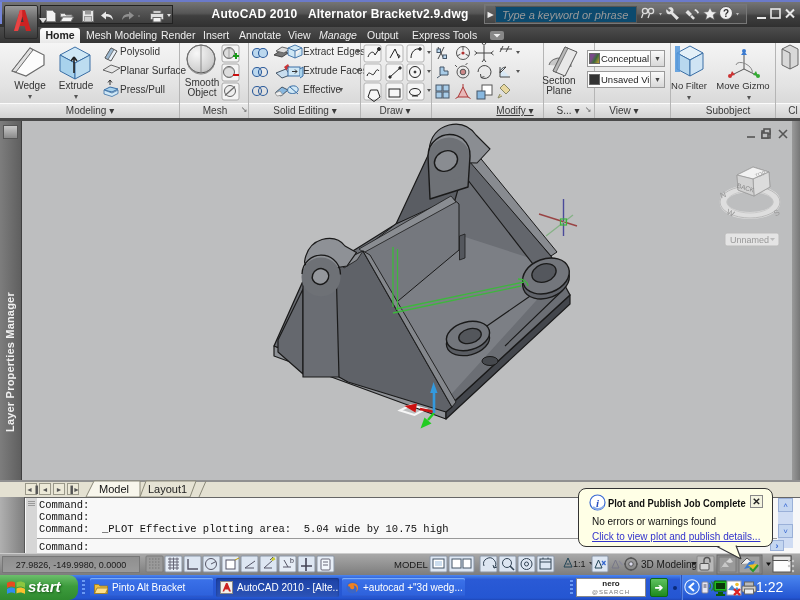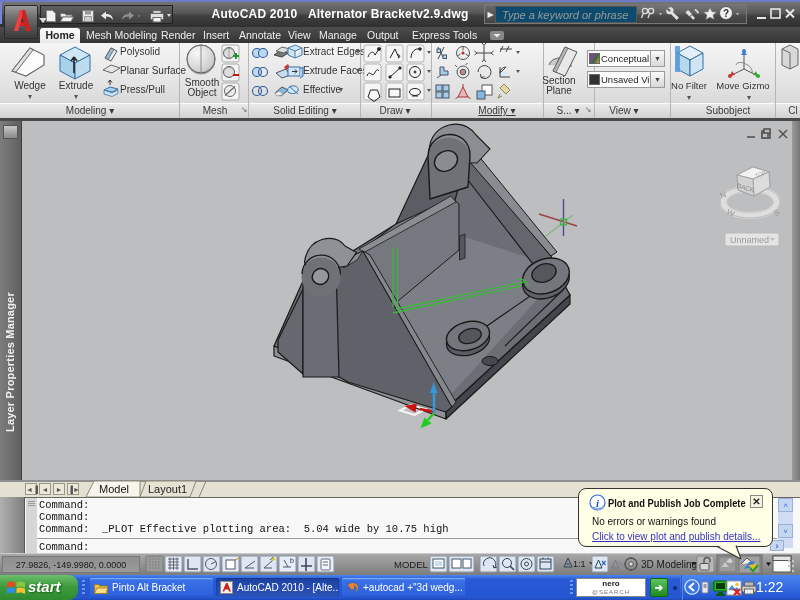--- a/index.html
+++ b/index.html
@@ -139,33 +139,33 @@
   <path d="M493.5 34 h7 l-3.5 3.5 z" fill="#eee"></path>
 </svg>
 
 <div class="abs" id="tabrow"></div>
 <div class="rtab" id="hometab">Home</div>
 <div class="rtab" style="left:86px;">Mesh Modeling</div>
 <div class="rtab" style="left:161px;">Render</div>
 <div class="rtab" style="left:203px;">Insert</div>
 <div class="rtab" style="left:239px;">Annotate</div>
 <div class="rtab" style="left:288px;">View</div>
-<div class="rtab" style="left:319px;">Manage</div>
+<div class="rtab" style="left:319px;font-style:italic;">Manage</div>
 <div class="rtab" style="left:367px;">Output</div>
 <div class="rtab" style="left:412px;">Express Tools</div>
 
 <div class="abs" id="ribbon"></div>
 <div class="abs" id="plabels"></div>
 <div class="abs" id="ribbonedge"></div>
 <div class="plbl" style="left:40px;top:105px;width:100px;">Modeling ▾</div>
 <div class="plbl" style="left:185px;top:105px;width:60px;">Mesh</div>
 <div class="plbl" style="left:240px;top:105px;width:8px;color:#666;font-size:8px;">↘</div>
 <div class="plbl" style="left:255px;top:105px;width:100px;">Solid Editing ▾</div>
 <div class="plbl" style="left:363px;top:105px;width:64px;">Draw ▾</div>
-<div class="plbl" style="left:455px;top:105px;width:84px;text-decoration:underline;">Modify ▾</div>
+<div class="plbl" style="left:473px;top:105px;width:84px;text-decoration:underline;">Modify ▾</div>
 <div class="plbl" style="left:548px;top:105px;width:40px;">S... ▾</div>
 <div class="plbl" style="left:584px;top:105px;width:8px;color:#666;font-size:8px;">↘</div>
 <div class="plbl" style="left:592px;top:105px;width:64px;">View ▾</div>
 <div class="plbl" style="left:678px;top:105px;width:100px;">Subobject</div>
 <div class="plbl" style="left:786px;top:105px;width:14px;">Cl</div>
 <div class="psep" style="left:179px;top:43px;height:75px;"></div>
 <div class="psep" style="left:248px;top:43px;height:75px;"></div>
 <div class="psep" style="left:360px;top:43px;height:75px;"></div>
 <div class="psep" style="left:431px;top:43px;height:75px;"></div>
 <div class="psep" style="left:543px;top:43px;height:75px;"></div>

